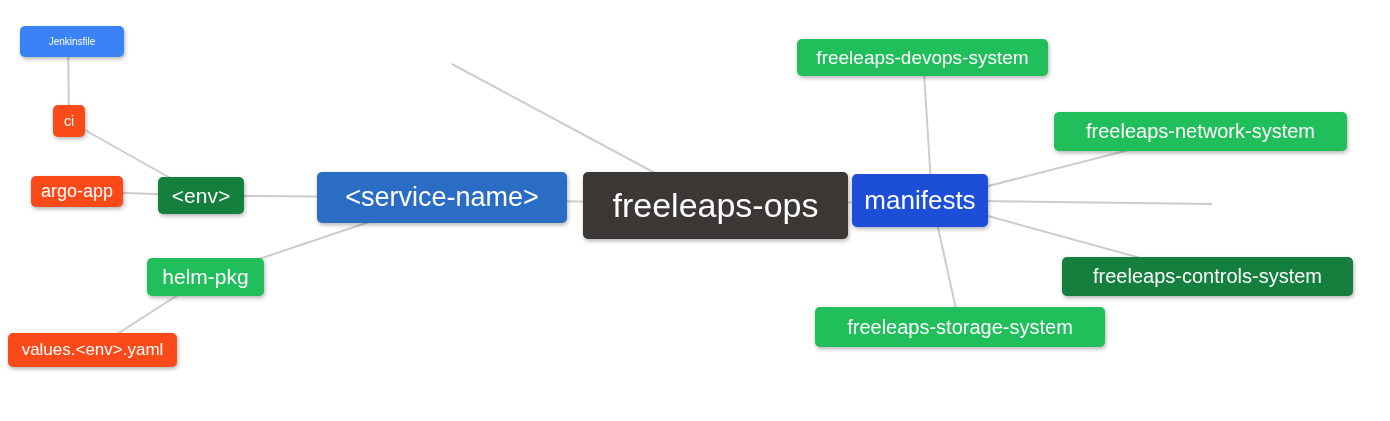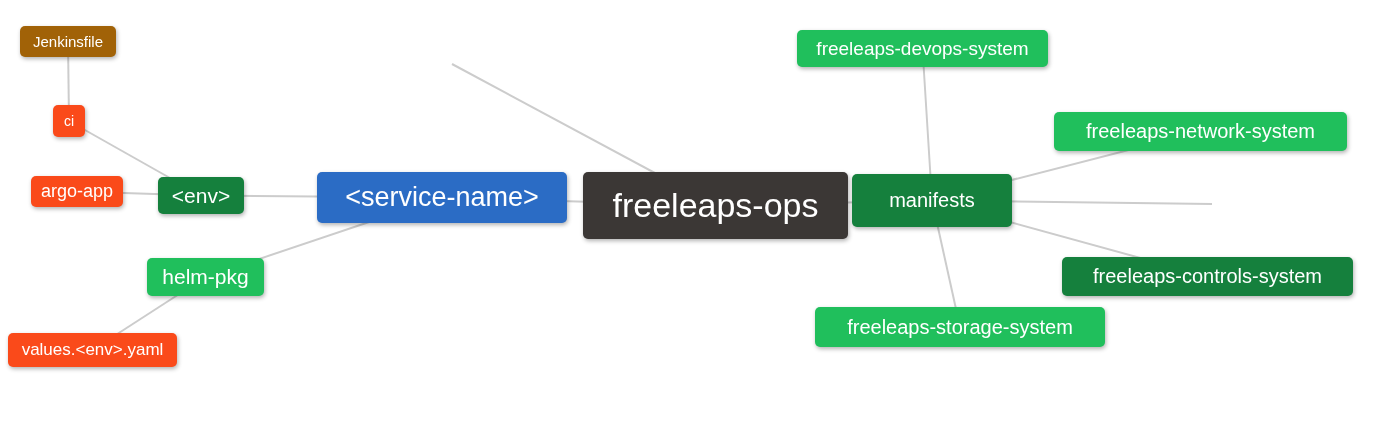--- a/index.html
+++ b/index.html
@@ -50,27 +50,27 @@
       <line x1="452" y1="64" x2="715.5" y2="205.5" stroke="#CCCCCC" stroke-width="2"></line>
       <line x1="442" y1="197.5" x2="715.5" y2="205.5" stroke="#CCCCCC" stroke-width="2"></line>
       <line x1="715.5" y1="205.5" x2="932" y2="200.5" stroke="#CCCCCC" stroke-width="2"></line>
       <line x1="932" y1="200.5" x2="922.5" y2="48.5" stroke="#CCCCCC" stroke-width="2"></line>
       <line x1="932" y1="200.5" x2="1200.5" y2="131.5" stroke="#CCCCCC" stroke-width="2"></line>
       <line x1="932" y1="200.5" x2="1212" y2="204" stroke="#CCCCCC" stroke-width="2"></line>
       <line x1="932" y1="200.5" x2="1207.5" y2="276.5" stroke="#CCCCCC" stroke-width="2"></line>
       <line x1="932" y1="200.5" x2="960" y2="327" stroke="#CCCCCC" stroke-width="2"></line>
     </svg>
   <div class="nodes-layer" id="nodes">
-      <div class="node" style="left: 20px; top: 26px; width: 96px; height: 31px; line-height: 31px; font-size: 15px; background: #a16207; color: rgb(255, 255, 255);">Jenkinsfile</div>
+      <div class="node" style="left: 20px; top: 26px; width: 104px; height: 31px; line-height: 31px; font-size: 10px; background: #3b82f6; color: rgb(255, 255, 255);">Jenkinsfile</div>
       <div class="node" style="left: 53px; top: 105px; width: 32px; height: 32px; line-height: 32px; font-size: 14px; background: rgb(250, 74, 26); color: rgb(255, 255, 255);">ci</div>
       <div class="node" style="left: 31px; top: 176px; width: 92px; height: 31px; line-height: 31px; font-size: 18px; background: rgb(250, 74, 26); color: rgb(255, 255, 255);">argo-app</div>
       <div class="node" style="left: 158px; top: 177px; width: 86px; height: 37px; line-height: 37px; font-size: 21px; background: #15803d; color: rgb(255, 255, 255);">&lt;env&gt;</div>
       <div class="node" style="left: 147px; top: 258px; width: 117px; height: 38px; line-height: 38px; font-size: 21px; background: rgb(32, 191, 92); color: rgb(255, 255, 255);">helm-pkg</div>
       <div class="node" style="left: 8px; top: 333px; width: 169px; height: 34px; line-height: 34px; font-size: 17px; background: rgb(250, 74, 26); color: rgb(255, 255, 255);">values.&lt;env&gt;.yaml</div>
       <div class="node" style="left: 317px; top: 172px; width: 250px; height: 51px; line-height: 51px; font-size: 27px; background: rgb(43, 108, 197); color: rgb(255, 255, 255);">&lt;service-name&gt;</div>
       <div class="node" style="left: 583px; top: 172px; width: 265px; height: 67px; line-height: 67px; font-size: 34px; background: rgb(59, 55, 53); color: rgb(255, 255, 255);">freeleaps-ops</div>
-      <div class="node" style="left: 852px; top: 174px; width: 160px; height: 53px; line-height: 53px; font-size: 20px; background: #15803d; color: rgb(255, 255, 255);">manifests</div>
-      <div class="node" style="left: 797px; top: 30px; width: 251px; height: 37px; line-height: 37px; font-size: 19px; background: rgb(32, 191, 92); color: rgb(255, 255, 255);">freeleaps-devops-system</div>
+      <div class="node" style="left: 852px; top: 174px; width: 136px; height: 53px; line-height: 53px; font-size: 26px; background: #1d4ed8; color: rgb(255, 255, 255);">manifests</div>
+      <div class="node" style="left: 797px; top: 39px; width: 251px; height: 37px; line-height: 37px; font-size: 19px; background: rgb(32, 191, 92); color: rgb(255, 255, 255);">freeleaps-devops-system</div>
       <div class="node" style="left: 1054px; top: 112px; width: 293px; height: 39px; line-height: 39px; font-size: 20px; background: rgb(32, 191, 92); color: rgb(255, 255, 255);">freeleaps-network-system</div>
       <div class="node" style="left: 1062px; top: 257px; width: 291px; height: 39px; line-height: 39px; font-size: 20px; background: #15803d; color: rgb(255, 255, 255);">freeleaps-controls-system</div>
       <div class="node" style="left: 815px; top: 307px; width: 290px; height: 40px; line-height: 40px; font-size: 20px; background: rgb(32, 191, 92); color: rgb(255, 255, 255);">freeleaps-storage-system</div>
     </div>
 </div>
 
 </body></html>

